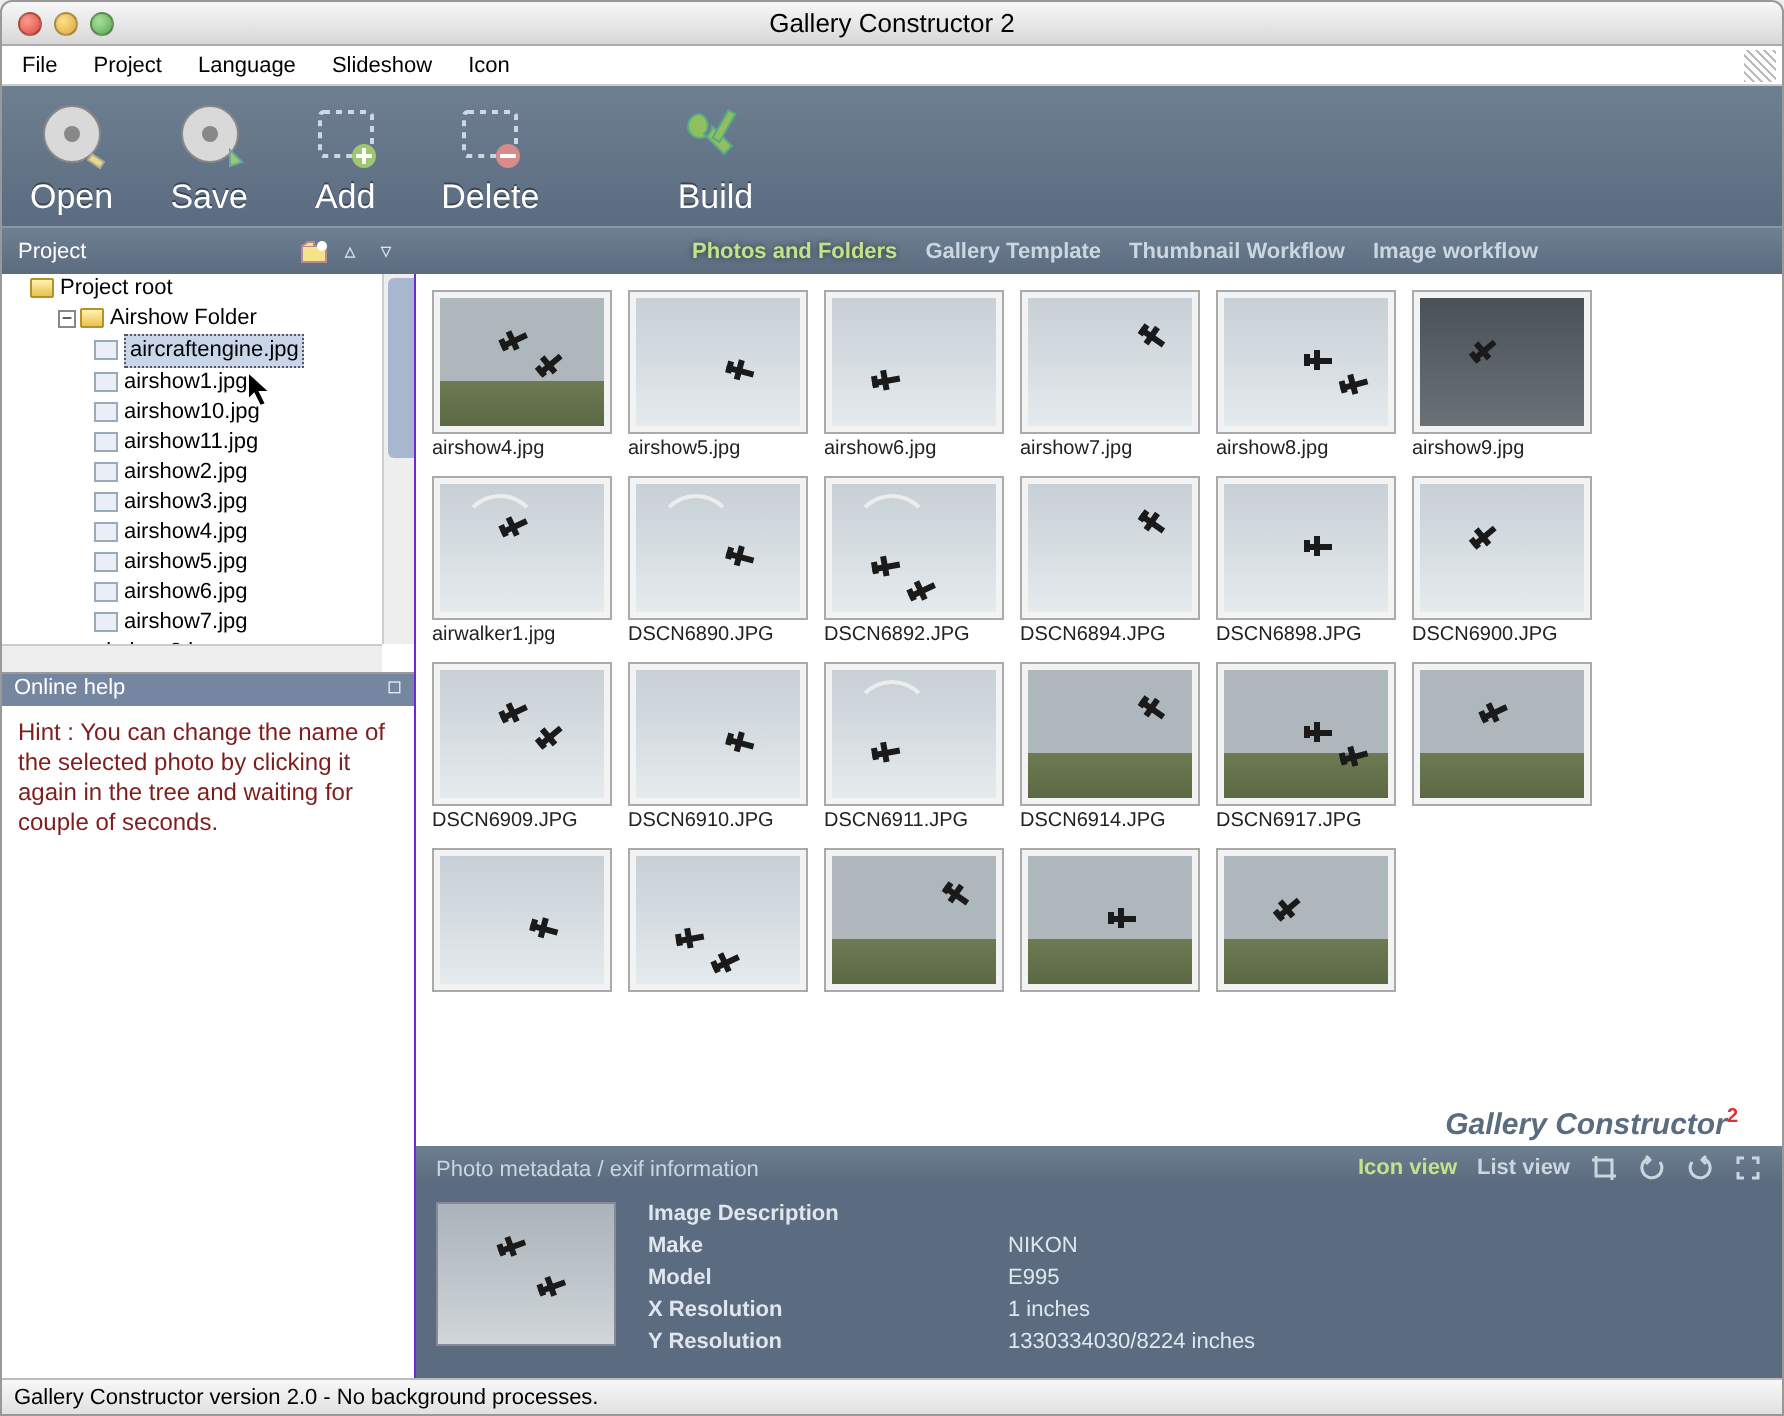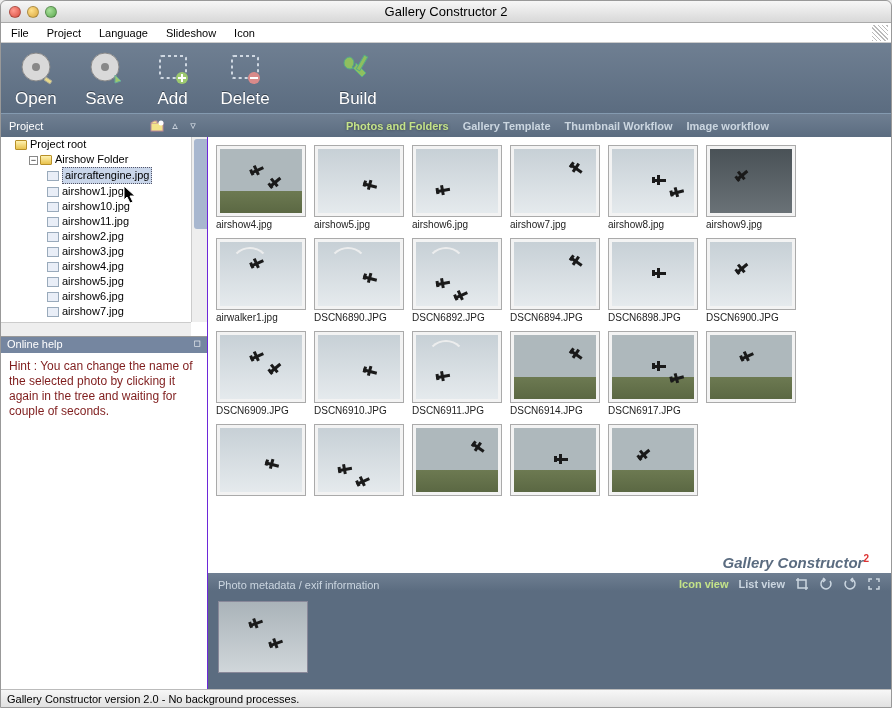--- a/index.html
+++ b/index.html
@@ -446,20 +446,32 @@
               <path d="M2 5V2h3M12 5V2h-3M2 9v3h3M12 9v3h-3" stroke="#cbd6e0" fill="none" stroke-width="1.5"></path>
             </svg>
           </span>
       </span>
     </div>
     <div class="metabody">
       <div class="metathumb">
         <div class="plane" style="left:30px;top:20px;transform:rotate(-20deg)"></div>
         <div class="plane" style="left:50px;top:40px;transform:rotate(-20deg)"></div>
       </div>
+      <div class="metagrid" id="metagrid">
+          <div class="k">Image Description</div>
+          <div></div>
+          <div class="k">Make</div>
+          <div>NIKON</div>
+          <div class="k">Model</div>
+          <div>E995</div>
+          <div class="k">X Resolution</div>
+          <div>1 inches</div>
+          <div class="k">Y Resolution</div>
+          <div>1330334030/8224 inches</div>
+        </div>
     </div>
   </div>
 </div>
 
 <div class="status">Gallery Constructor version 2.0 - No background processes.</div>
 
 <svg class="cursor" width="16" height="20" viewBox="0 0 16 20">
     <path d="M1 1 l0 14 3 -3 3 6 3 -1 -3 -6 5 0 z" fill="#000" stroke="#fff" stroke-width="1"></path>
   </svg>
 

